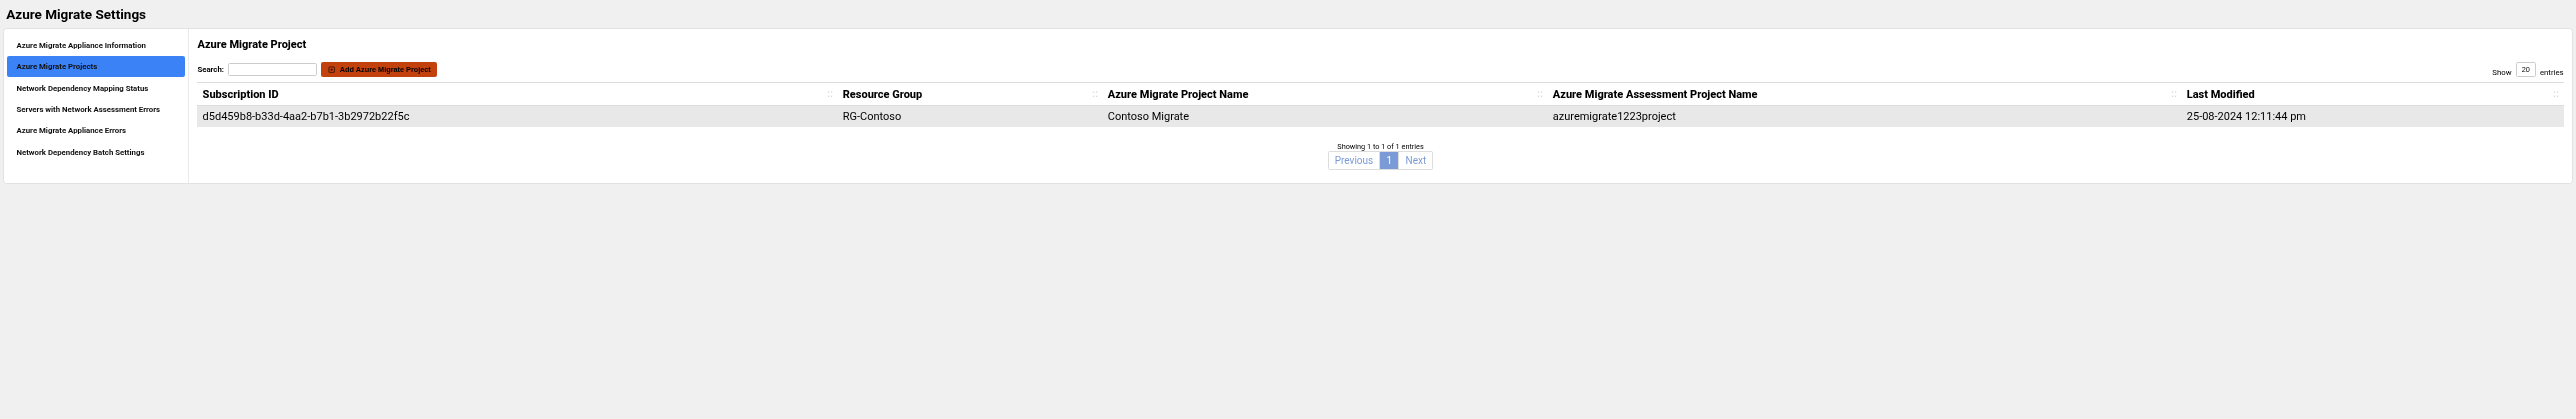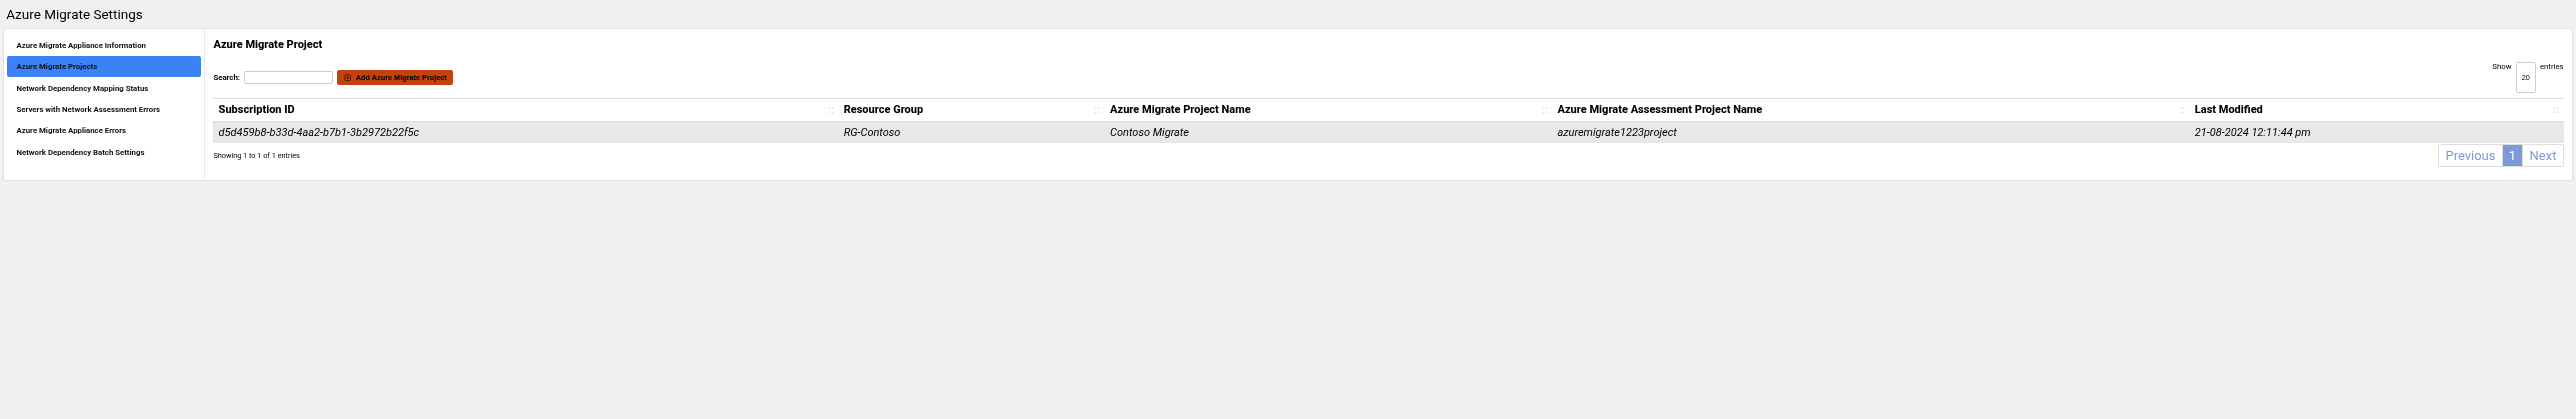--- a/index.html
+++ b/index.html
@@ -1,40 +1,40 @@
 <!DOCTYPE html>
 <html style="font-size:8.3px"><head>
   <meta charset="utf-8">
   <style>
     * { box-sizing: border-box; margin: 0; padding: 0; }
     body { font-family: -apple-system, BlinkMacSystemFont, "Segoe UI", Roboto, Arial, sans-serif; background: #f0f0f0; color: #000; }
-    .page-title { font-size: 13.5px; font-weight: 400; padding: 6.2px 6.2px 6.2px 6.2px; }
+    .page-title { font-size: 13.5px; font-weight: 700; padding: 6.2px 6.2px 6.2px 6.2px; }
     .container { display: flex; background: #fff; border: 0.5px solid #e2e2e2; border-radius: 3.1px; margin: 0 3.1px; }
-    .sidebar { width: 201px; border-right: 0.5px solid #e9e9e9; padding: 5.2px 3.1px; }
+    .sidebar { width: 185px; border-right: 0.5px solid #e9e9e9; padding: 5.2px 3.1px; }
     .sidebar-item { display: block; padding: 6.2px 9.3px; font-size: 7.8px; font-weight: 700; color: #111; cursor: pointer; }
     .sidebar-item.active { background: #3b82f6; border-radius: 2.1px; }
     .content { flex: 1; padding: 8.3px 8.3px 12.5px 8.3px; }
     .content-title { font-size: 11px; font-weight: 800; margin-bottom: 11.4px; }
     .toolbar { display: flex; align-items: center; justify-content: space-between; margin-bottom: 5.2px; }
     .toolbar-left { display: flex; align-items: center; gap: 4.2px; }
-    .toolbar-right { display: flex; align-items: flex-start; gap: 4.2px; }
+    .toolbar-right { display: flex; align-items: flex-end; gap: 4.2px; }
     .search-label { font-size: 7.8px; font-weight: bold; }
     input[type="text"], input[type="number"] { border: 0.5px solid #ccc; border-radius: 1.6px; padding: 2.1px 3.1px; font-size: 7.3px; }
     .search-input { width: 89px; height: 13.5px; }
-    .entries-input { width: 20px; height: 31px; text-align: center; }
+    .entries-input { width: 20px; height: 15px; text-align: center; }
     .add-btn { display: inline-flex; align-items: center; gap: 5px; background: #c2410c; border: none; border-radius: 2.1px; padding: 3.1px 6.2px; font-size: 7.3px; font-weight: 600; cursor: pointer; }
     .add-btn-icon { display: inline-flex; }
     table { width: 100%; border-collapse: collapse; font-size: 11px; }
     th { text-align: left; font-weight: 800; padding: 4.2px 5.2px; border-bottom: 0.5px solid #ddd; border-top: 0.5px solid #ddd; position: relative; }
-    td { padding: 4.2px 5.2px; font-style: italic; }
+    td { padding: 4.2px 5.2px; }
     tbody tr:nth-child(odd) { background: #e8e8e8; }
     .sort-icon { position: absolute; right: 4.2px; top: 50%; transform: translateY(-50%); opacity: 0.45; }
-    .footer-row { display: flex; justify-content: space-between; align-items: center; margin-top: 1px; font-size: 7.3px; }
+    .footer-row { display: flex; justify-content: space-between; align-items: center; margin-top: 15px; font-size: 7.3px; flex-direction: column; }
     .pagination { display: flex; border: 0.5px solid #ddd; border-radius: 1.6px; overflow: hidden; }
-    .pg-btn { padding: 3.1px 6.2px; font-size: 13px; background: #fff; color: #7a9bd6; cursor: pointer; border-left: 0.5px solid #ddd; }
+    .pg-btn { padding: 3.1px 6.2px; font-size: 10px; background: #fff; color: #7a9bd6; cursor: pointer; border-left: 0.5px solid #ddd; }
     .pg-btn:first-child { border-left: none; }
     .pg-btn.active { background: #7a9bd6; color: #fff; }
     .show-label, .entries-label { font-size: 7.8px; }
   </style>
 </head>
 <body>
 
 <h1 class="page-title">Azure Migrate Settings</h1>
 
 <div class="container">
@@ -106,21 +106,21 @@
                 </svg></span>
           </th>
         </tr>
       </thead>
       <tbody>
         <tr>
           <td>d5d459b8-b33d-4aa2-b7b1-3b2972b22f5c</td>
           <td>RG-Contoso</td>
           <td>Contoso Migrate</td>
           <td>azuremigrate1223project</td>
-          <td>21-08-2024 12:11:44 pm</td>
+          <td>25-08-2024 12:11:44 pm</td>
         </tr>
       </tbody>
     </table>
 
     <div class="footer-row">
       <span>Showing 1 to 1 of 1 entries</span>
       <div class="pagination">
         <span class="pg-btn">Previous</span>
         <span class="pg-btn active">1</span>
         <span class="pg-btn">Next</span>

